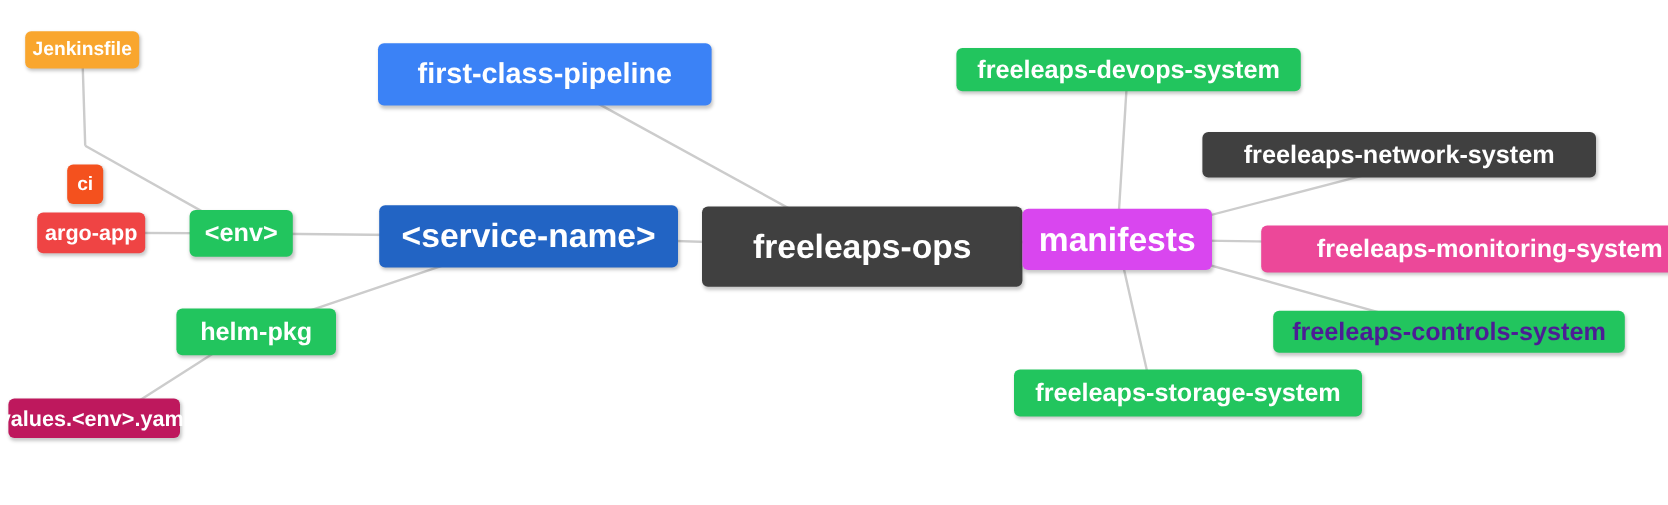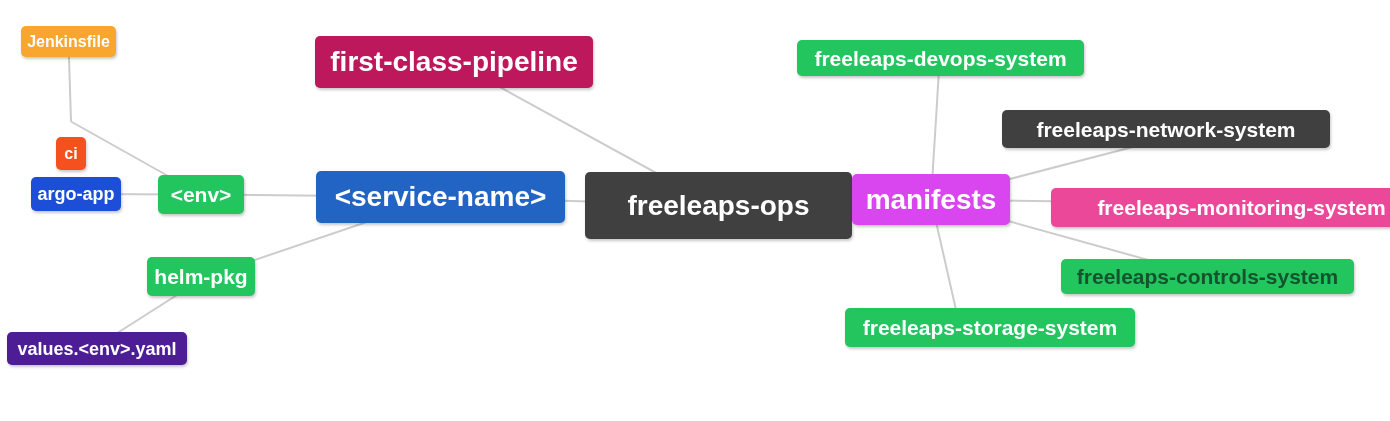--- a/index.html
+++ b/index.html
@@ -54,27 +54,27 @@
       <line x1="715.5" y1="205.5" x2="931" y2="199.5" stroke="#cccccc" stroke-width="2"></line>
       <line x1="931" y1="199.5" x2="940.5" y2="46" stroke="#cccccc" stroke-width="2"></line>
       <line x1="931" y1="199.5" x2="1202" y2="129" stroke="#cccccc" stroke-width="2"></line>
       <line x1="931" y1="199.5" x2="1213" y2="203.5" stroke="#cccccc" stroke-width="2"></line>
       <line x1="931" y1="199.5" x2="1207.5" y2="276.5" stroke="#cccccc" stroke-width="2"></line>
       <line x1="931" y1="199.5" x2="960" y2="327.5" stroke="#cccccc" stroke-width="2"></line>
     </svg>
   <div id="node-layer">
       <div class="node" style="left: 21px; top: 26px; width: 95px; height: 31px; font-size: 16px; background: rgb(249, 166, 46); color: rgb(255, 255, 255);">Jenkinsfile</div>
       <div class="node" style="left: 56px; top: 105px; width: 30px; height: 33px; font-size: 16px; background: rgb(244, 81, 30); color: rgb(255, 255, 255); margin-top: 32px;">ci</div>
-      <div class="node" style="left: 31px; top: 177px; width: 90px; height: 34px; font-size: 18px; background: #1d4ed8; color: rgb(255, 255, 255);">argo-app</div>
+      <div class="node" style="left: 31px; top: 177px; width: 90px; height: 34px; font-size: 18px; background: #ef4444; color: rgb(255, 255, 255);">argo-app</div>
       <div class="node" style="left: 158px; top: 175px; width: 86px; height: 39px; font-size: 21px; background: rgb(34, 197, 94); color: rgb(255, 255, 255);">&lt;env&gt;</div>
-      <div class="node" style="left: 147px; top: 257px; width: 108px; height: 39px; font-size: 21px; background: rgb(34, 197, 94); color: rgb(255, 255, 255);">helm-pkg</div>
-      <div class="node" style="left: 7px; top: 332px; width: 180px; height: 33px; font-size: 18px; background: #4c1d95; color: rgb(255, 255, 255);">values.&lt;env&gt;.yaml</div>
-      <div class="node" style="left: 315px; top: 36px; width: 278px; height: 52px; font-size: 28px; background: #be185d; color: rgb(255, 255, 255);">first-class-pipeline</div>
+      <div class="node" style="left: 147px; top: 257px; width: 133px; height: 39px; font-size: 21px; background: rgb(34, 197, 94); color: rgb(255, 255, 255);">helm-pkg</div>
+      <div class="node" style="left: 7px; top: 332px; width: 143px; height: 33px; font-size: 18px; background: #be185d; color: rgb(255, 255, 255);">values.&lt;env&gt;.yaml</div>
+      <div class="node" style="left: 315px; top: 36px; width: 278px; height: 52px; font-size: 24px; background: #3b82f6; color: rgb(255, 255, 255);">first-class-pipeline</div>
       <div class="node" style="left: 316px; top: 171px; width: 249px; height: 52px; font-size: 28px; background: rgb(34, 100, 196); color: #ffffff;">&lt;service-name&gt;</div>
       <div class="node" style="left: 585px; top: 172px; width: 267px; height: 67px; font-size: 28px; background: #404040; color: rgb(255, 255, 255);">freeleaps-ops</div>
       <div class="node" style="left: 852px; top: 174px; width: 158px; height: 51px; font-size: 28px; background: #d946ef; color: rgb(255, 255, 255);">manifests</div>
       <div class="node" style="left: 797px; top: 40px; width: 287px; height: 36px; font-size: 21px; background: rgb(34, 197, 94); color: rgb(255, 255, 255);">freeleaps-devops-system</div>
       <div class="node" style="left: 1002px; top: 110px; width: 328px; height: 38px; font-size: 21px; background: #404040; color: rgb(255, 255, 255);">freeleaps-network-system</div>
       <div class="node" style="left: 1051px; top: 188px; width: 381px; height: 39px; font-size: 21px; background: #ec4899; color: rgb(255, 255, 255);">freeleaps-monitoring-system</div>
-      <div class="node" style="left: 1061px; top: 259px; width: 293px; height: 35px; font-size: 21px; background: rgb(34, 197, 94); color: #14532d;">freeleaps-controls-system</div>
+      <div class="node" style="left: 1061px; top: 259px; width: 293px; height: 35px; font-size: 21px; background: rgb(34, 197, 94); color: #4c1d95;">freeleaps-controls-system</div>
       <div class="node" style="left: 815px; top: 308px; width: 290px; height: 39px; font-size: 21px; background: rgb(34, 197, 94); color: rgb(255, 255, 255); margin-left: 30px;">freeleaps-storage-system</div>
     </div>
 </div>
 
 </body></html>

